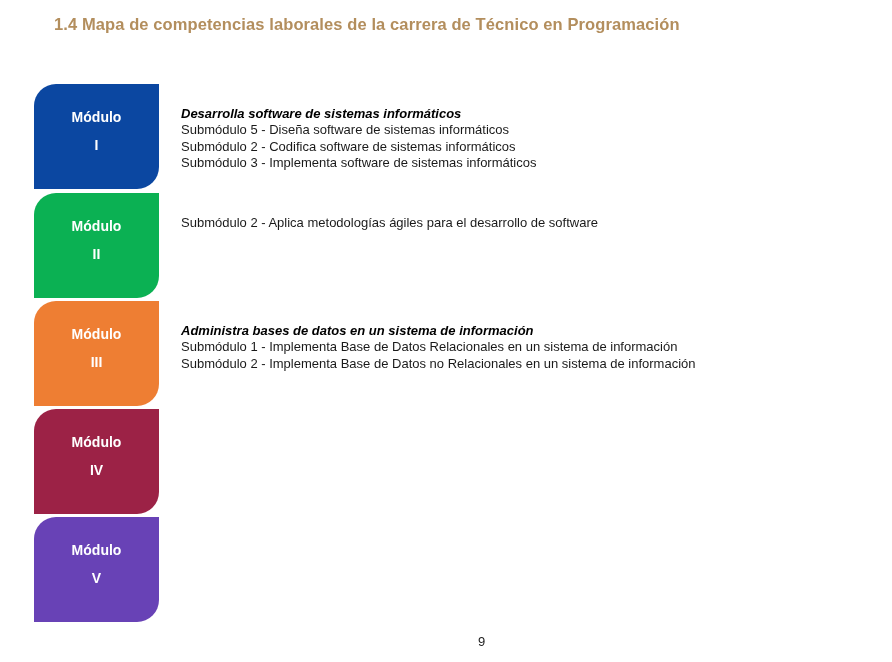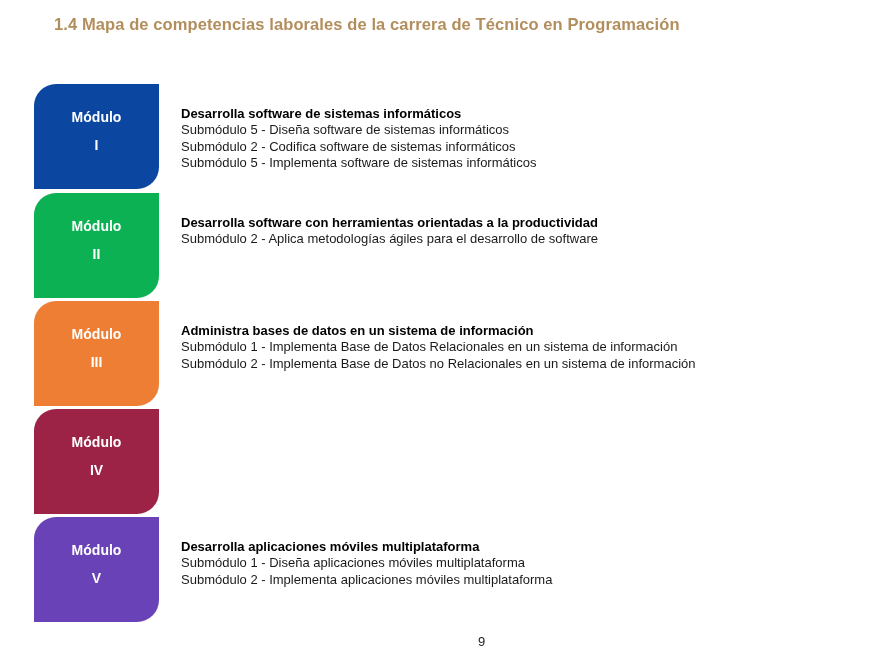--- a/index.html
+++ b/index.html
@@ -61,20 +61,21 @@
       left: 147px;
       top: 22px;
       font-size: 13px;
       line-height: 16.3px;
       color: #1a1a1a;
       white-space: nowrap;
     }
     .module-heading {
       font-weight: bold;
       color: #000000;
+      font-style: italic;
     }
     .page-number {
       position: absolute;
       left: 478px;
       top: 634px;
       font-size: 13px;
       color: #222222;
     }
   </style>
 </head>
@@ -84,31 +85,30 @@
 
 <div class="module-row" style="top:84px;">
   <div class="module-box" style="background-color: rgb(11, 71, 161);">
     <div class="module-word">Módulo</div>
     <div class="module-num">I</div>
   </div>
   <div class="module-text">
     <div class="module-heading">Desarrolla software de sistemas informáticos</div>
     <div>Submódulo 5 - Diseña software de sistemas informáticos</div>
     <div>Submódulo 2 - Codifica software de sistemas informáticos</div>
-    <div>Submódulo 5 - Implementa software de sistemas informáticos</div>
+    <div>Submódulo 3 - Implementa software de sistemas informáticos</div>
   </div>
 </div>
 
 <div class="module-row" style="top:193px;">
   <div class="module-box" style="background-color: rgb(11, 177, 83);">
     <div class="module-word">Módulo</div>
     <div class="module-num">II</div>
   </div>
   <div class="module-text">
-    <div class="module-heading">Desarrolla software con herramientas orientadas a la productividad</div>
     <div>Submódulo 2 - Aplica metodologías ágiles para el desarrollo de software</div>
   </div>
 </div>
 
 <div class="module-row" style="top:301px;">
   <div class="module-box" style="background-color: rgb(238, 126, 51);">
     <div class="module-word">Módulo</div>
     <div class="module-num">III</div>
   </div>
   <div class="module-text">
@@ -123,20 +123,15 @@
     <div class="module-word">Módulo</div>
     <div class="module-num">IV</div>
   </div>
 </div>
 
 <div class="module-row" style="top:517px;">
   <div class="module-box" style="background-color: rgb(104, 66, 182);">
     <div class="module-word">Módulo</div>
     <div class="module-num">V</div>
   </div>
-  <div class="module-text">
-    <div class="module-heading">Desarrolla aplicaciones móviles multiplataforma</div>
-    <div>Submódulo 1 - Diseña aplicaciones móviles multiplataforma</div>
-    <div>Submódulo 2 - Implementa aplicaciones móviles multiplataforma</div>
-  </div>
 </div>
 
 <div class="page-number">9</div>
 
 </body></html>

